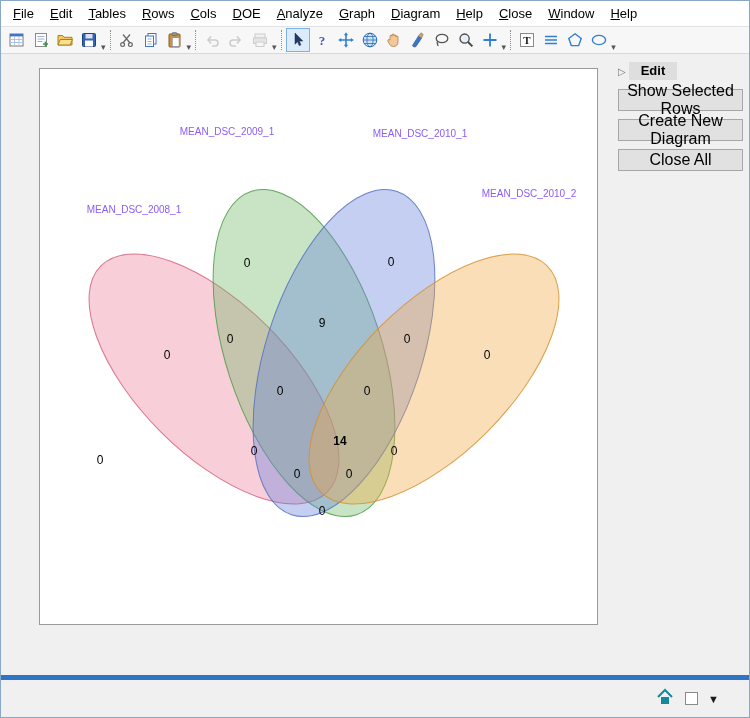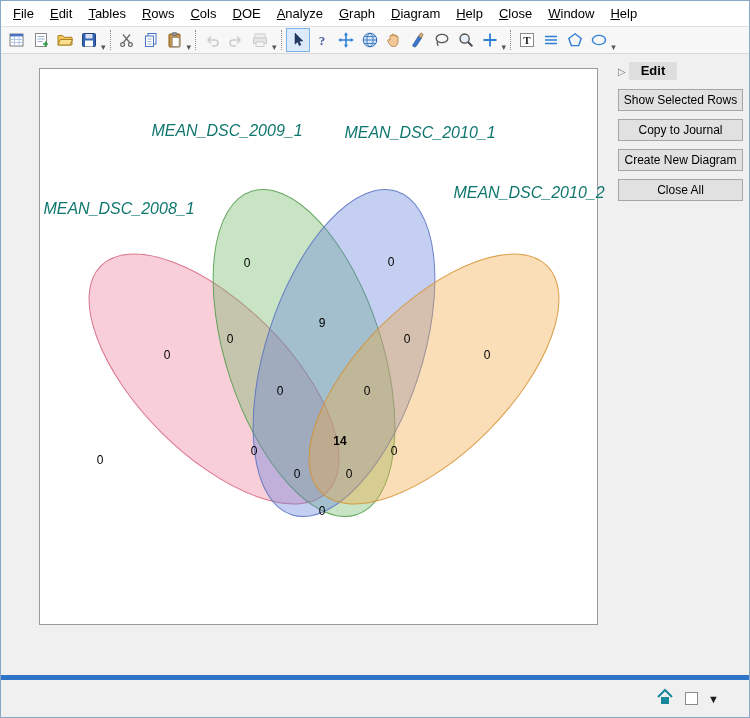--- a/index.html
+++ b/index.html
@@ -26,29 +26,29 @@
   .tbtn { width:24px; height:24px; display:flex; align-items:center; justify-content:center; }
   .tbtn.selected { background:#dcebf9; border:1px solid #7db2e8; }
   .tsep { width:1px; height:20px; border-left:1px dotted #8f8f8f; margin:0 4px; }
   .group-chevron { font-size:9px; color:#555; align-self:flex-end; margin:0 0 1px 0; }
   .disabled-icon { opacity:.45; }
 
   
   .content { flex:1 1 auto; position:relative; background:#f0f0f0; }
   .diagram-panel { position:absolute; left:38px; top:14px; width:559px; height:557px; background:#fff; border:1px solid #9a9a9a; }
   .venn-svg { position:absolute; left:0; top:0; }
-  .vlabel { position:absolute; transform:translate(-50%,-50%); font-size:16px; color:#0f766e; white-space:nowrap;font-style:italic; }
+  .vlabel { position:absolute; transform:translate(-50%,-50%); font-size:10px; color:#8b5cf6; white-space:nowrap; }
   .vnum { position:absolute; transform:translate(-50%,-50%); font-size:12px; color:#000; }
 
   
   .sidebar { position:absolute; left:617px; top:8px; width:125px; }
   .edit-header { display:flex; align-items:center; margin-bottom:9px; }
   .disclosure { font-size:10px; color:#777; margin-right:3px; }
   .edit-chip { background:#dedede; font-weight:bold; font-size:13px; padding:1px 12px 2px 12px; }
-  .side-btn { width:125px; height:22px; margin-bottom:8px; background:#e1e1e1; border:1px solid #a6a6a6; font-size:12px; font-family:"Liberation Sans", sans-serif; display:flex; align-items:center; justify-content:center; cursor:default; }
+  .side-btn { width:125px; height:22px; margin-bottom:8px; background:#e1e1e1; border:1px solid #a6a6a6; font-size:16px; font-family:"Liberation Sans", sans-serif; display:flex; align-items:center; justify-content:center; cursor:default; }
 
   
   .accent-strip { height:5px; flex:0 0 auto; }
   .statusbar { height:37px; background:#f0f0f0; flex:0 0 auto; display:flex; align-items:center; justify-content:flex-end; gap:10px; padding-right:30px; }
   .checkbox { width:13px; height:13px; background:#fff; border:1px solid #8a8a8a; display:inline-block; }
   .caret-down { font-size:11px; color:#1a1a1a; }
 </style>
 </head>
 <body>
 
@@ -230,21 +230,21 @@
   <div class="content">
 
     <div class="diagram-panel">
       <svg class="venn-svg" width="559" height="557" viewBox="0 0 559 557">
         <ellipse cx="174" cy="310" rx="75" ry="160" transform="rotate(-45 174 310)" fill-opacity="0.38" stroke="#d4607e" stroke-opacity="0.85" stroke-width="1" fill="#ed7e99"></ellipse>
         <ellipse cx="264" cy="284" rx="78" ry="170" transform="rotate(-18 264 284)" fill-opacity="0.38" stroke="#4f9a4a" stroke-opacity="0.85" stroke-width="1" fill="#6eb864"></ellipse>
         <ellipse cx="304" cy="284" rx="78" ry="170" transform="rotate(18 304 284)" fill-opacity="0.38" stroke="#5570c0" stroke-opacity="0.85" stroke-width="1" fill="#6681da"></ellipse>
         <ellipse cx="394" cy="310" rx="75" ry="160" transform="rotate(45 394 310)" fill-opacity="0.38" stroke="#d6912f" stroke-opacity="0.85" stroke-width="1" fill="#efa844"></ellipse>
       </svg>
 
-      <span class="vlabel" style="left:79px;  top:140px;">MEAN_DSC_2008_1</span>
+      <span class="vlabel" style="left:94px;  top:140px;">MEAN_DSC_2008_1</span>
       <span class="vlabel" style="left:187px; top:62px;">MEAN_DSC_2009_1</span>
       <span class="vlabel" style="left:380px; top:64px;">MEAN_DSC_2010_1</span>
       <span class="vlabel" style="left:489px; top:124px;">MEAN_DSC_2010_2</span>
 
       <span class="vnum" style="left:127px; top:286px;">0</span>
       <span class="vnum" style="left:207px; top:194px;">0</span>
       <span class="vnum" style="left:351px; top:193px;">0</span>
       <span class="vnum" style="left:447px; top:286px;">0</span>
       <span class="vnum" style="left:282px; top:254px;">9</span>
       <span class="vnum" style="left:190px; top:270px;">0</span>
@@ -259,21 +259,20 @@
       <span class="vnum" style="left:282px; top:442px;">0</span>
       <span class="vnum" style="left:60px;  top:391px;">0</span>
     </div>
 
     <div class="sidebar">
       <div class="edit-header">
         <span class="disclosure">▷</span>
         <span class="edit-chip">Edit</span>
       </div>
       <button class="side-btn">Show Selected Rows</button>
-      <button class="side-btn">Copy to Journal</button>
       <button class="side-btn">Create New Diagram</button>
       <button class="side-btn">Close All</button>
     </div>
   </div>
 
   <div class="accent-strip" style="background:#2e75c8;"></div>
   <div class="statusbar">
     <span>
       <svg width="20" height="20" viewBox="0 0 20 20">
           <path d="M3 10 L10 3 L17 10" fill="none" stroke="#17879c" stroke-width="2"></path>

